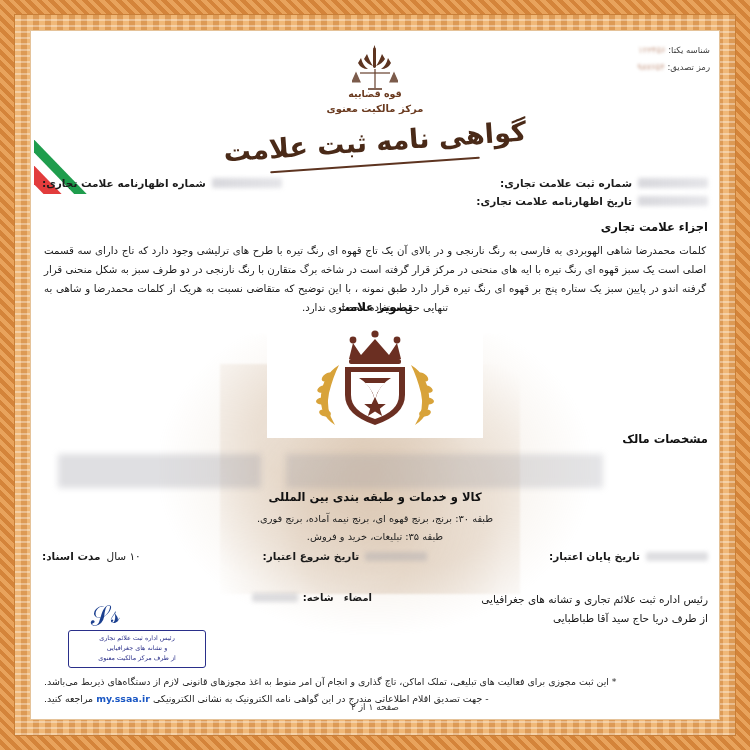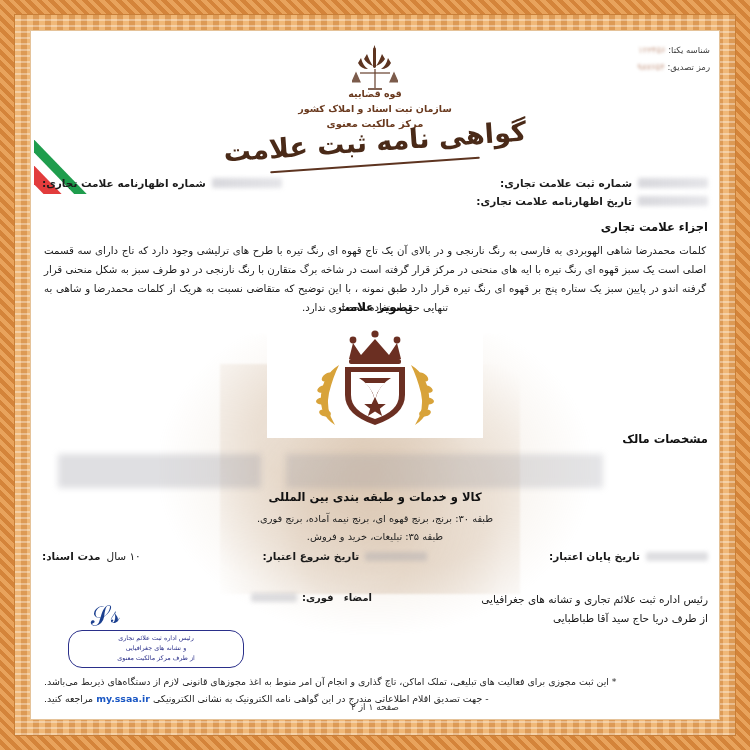--- a/index.html
+++ b/index.html
@@ -177,22 +177,22 @@
     background:rgba(160,160,170,.35);filter:blur(2px);border-radius:2px;
   }
   .stamp{
     position:absolute;left:34px;top:572px;width:150px;height:62px;
   }
   .stamp .sig{
     position:absolute;left:22px;top:-6px;font-size:26px;color:#1b3f8f;
     transform:rotate(-8deg);font-family:"DejaVu Serif","Liberation Serif",serif;
   }
   .stamp .box{
-    position:absolute;left:0;top:24px;width:176px;height:38px;
-    border:1.2px solid #2a2f8a;border-radius:14px;
+    position:absolute;left:0;top:24px;width:138px;height:38px;
+    border:1.2px solid #2a2f8a;border-radius:3px;
     color:#2a2f8a;font-size:6.4px;line-height:1.55;text-align:center;
     padding-top:3px;box-sizing:border-box;
   }
 
   .notes{
     position:absolute;left:10px;right:10px;top:640px;
     font-size:9.4px;line-height:1.8;color:#1d1d1d;text-align:left;
   }
   .notes .site{color:#1a57c4;font-weight:bold;}
   .pagenum{
@@ -238,21 +238,20 @@
           <line x1="8" y1="7" x2="38" y2="7"></line>
           <path d="M4 7 l4 9 h-8 z" fill="#5d3420" opacity=".85"></path>
           <path d="M42 7 l4 9 h-8 z" fill="#5d3420" opacity=".85"></path>
           <line x1="16" y1="23" x2="30" y2="23" stroke-width="1.6"></line>
         </g>
       </svg>
     </div>
 
     <div class="hdr-lines">
       <div>قوه قضاییه</div>
-      <div>سازمان ثبت اسناد و املاک کشور</div>
       <div class="bold">مرکز مالکیت معنوی</div>
     </div>
 
     <div class="title">گواهی نامه ثبت علامت</div>
     <div class="title-underline"></div>
 
     <div class="meta-tr">
       <div class="row">
         <span class="lbl">شناسه یکتا:</span>
         <span class="val">۱۲۳۴۵۶</span>
@@ -350,21 +349,21 @@
     <div class="signer">
       <div>رئیس اداره ثبت علائم تجاری و تشانه های جغرافیایی</div>
       <div>از طرف دریا حاج سید آقا طباطبایی</div>
     </div>
 
     <div class="sign-row">
       <div class="cell">
         <b>امضاء</b>
       </div>
       <div class="cell">
-        <b>فوری:</b>
+        <b>شاخه:</b>
         <span class="val"></span>
       </div>
     </div>
 
     <div class="stamp">
       <div class="sig">𝒮𝓈</div>
       <div class="box">
         <div>رئیس اداره ثبت علائم تجاری</div>
         <div>و تشانه های جغرافیایی</div>
         <div>از طرف     مرکز مالکیت معنوی</div>

